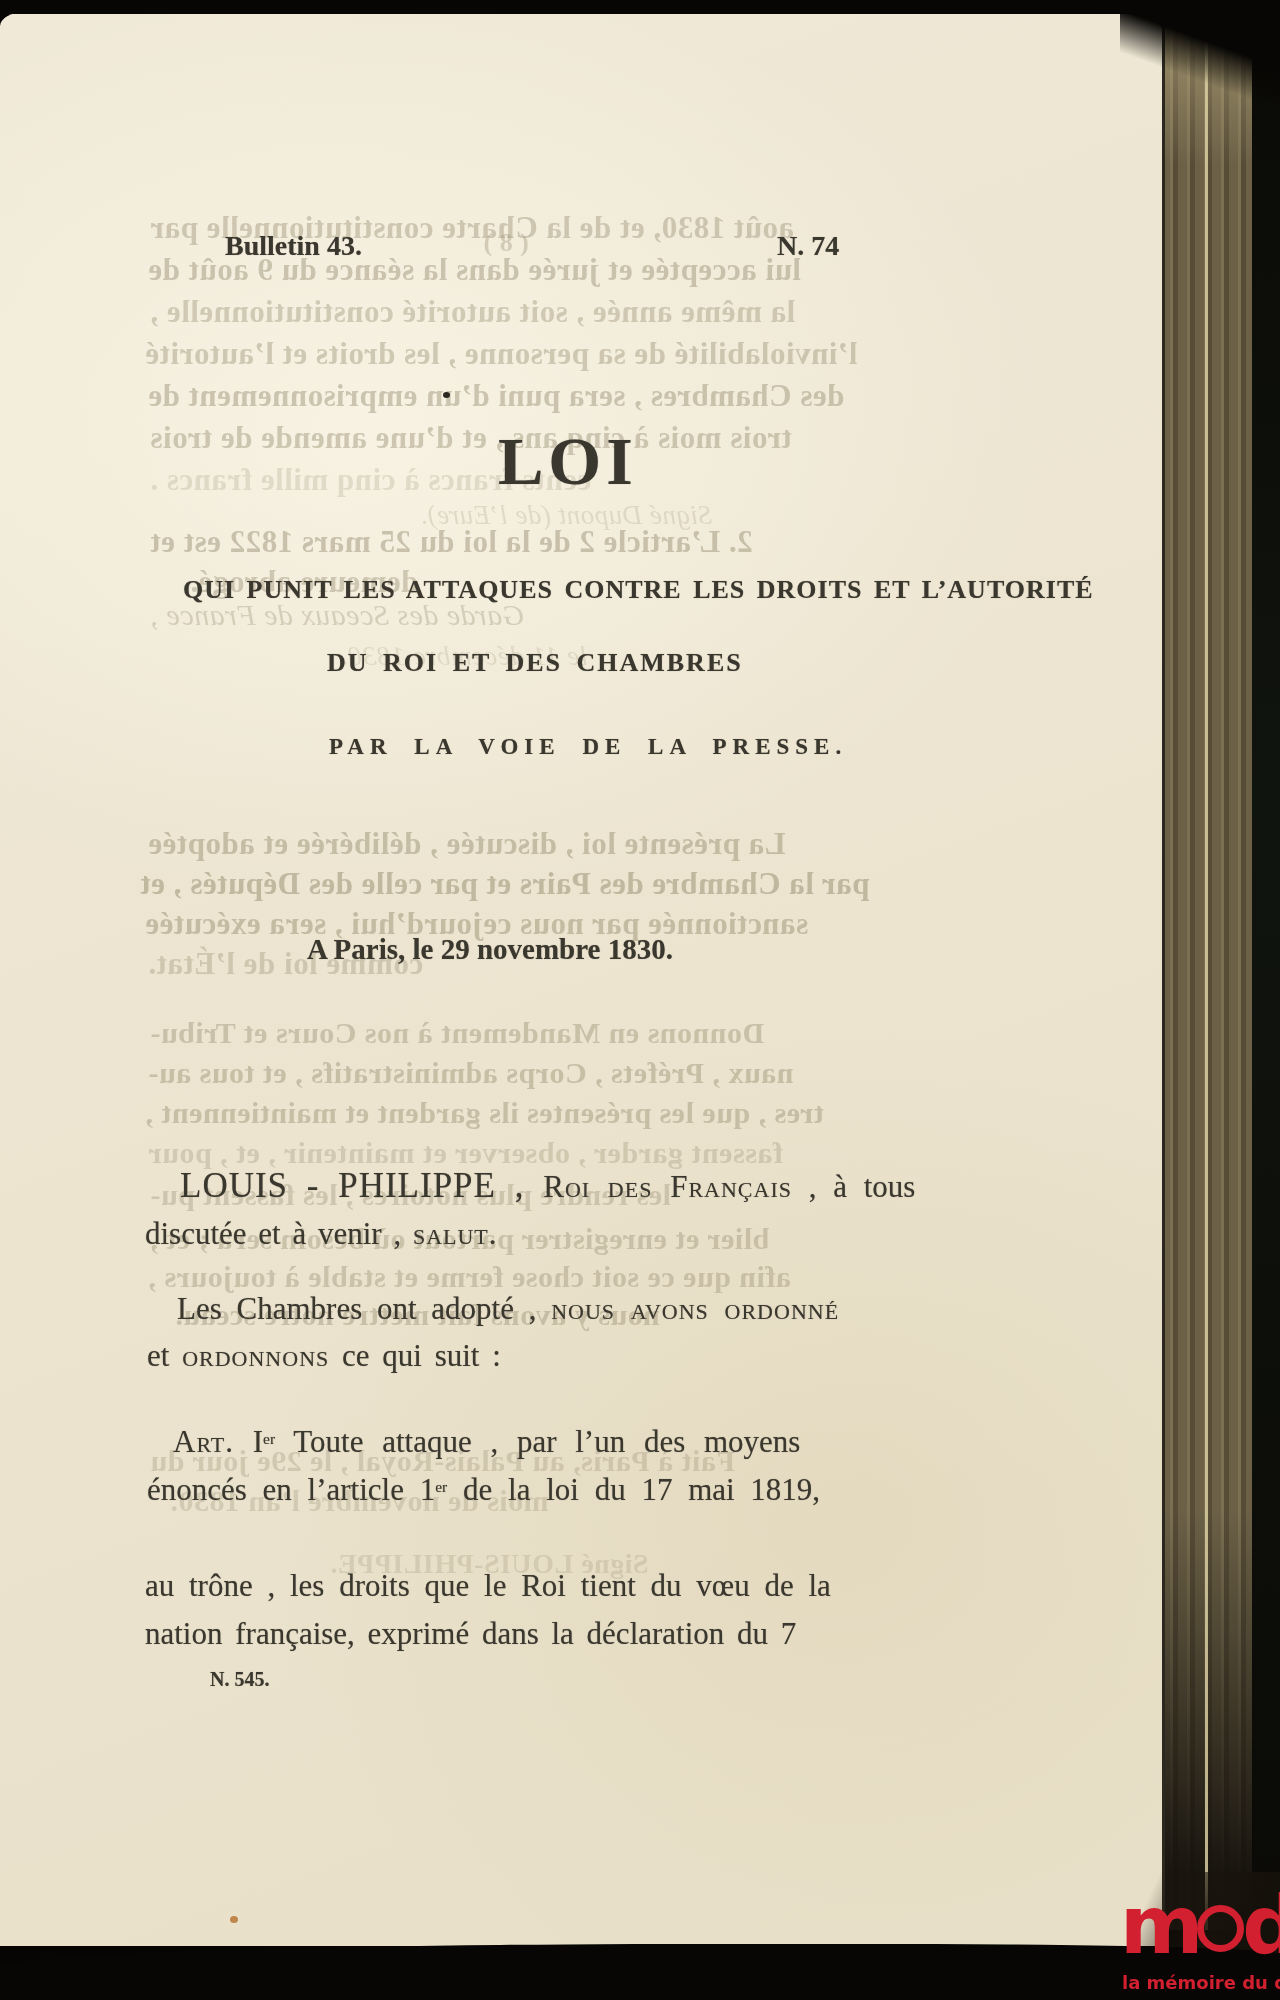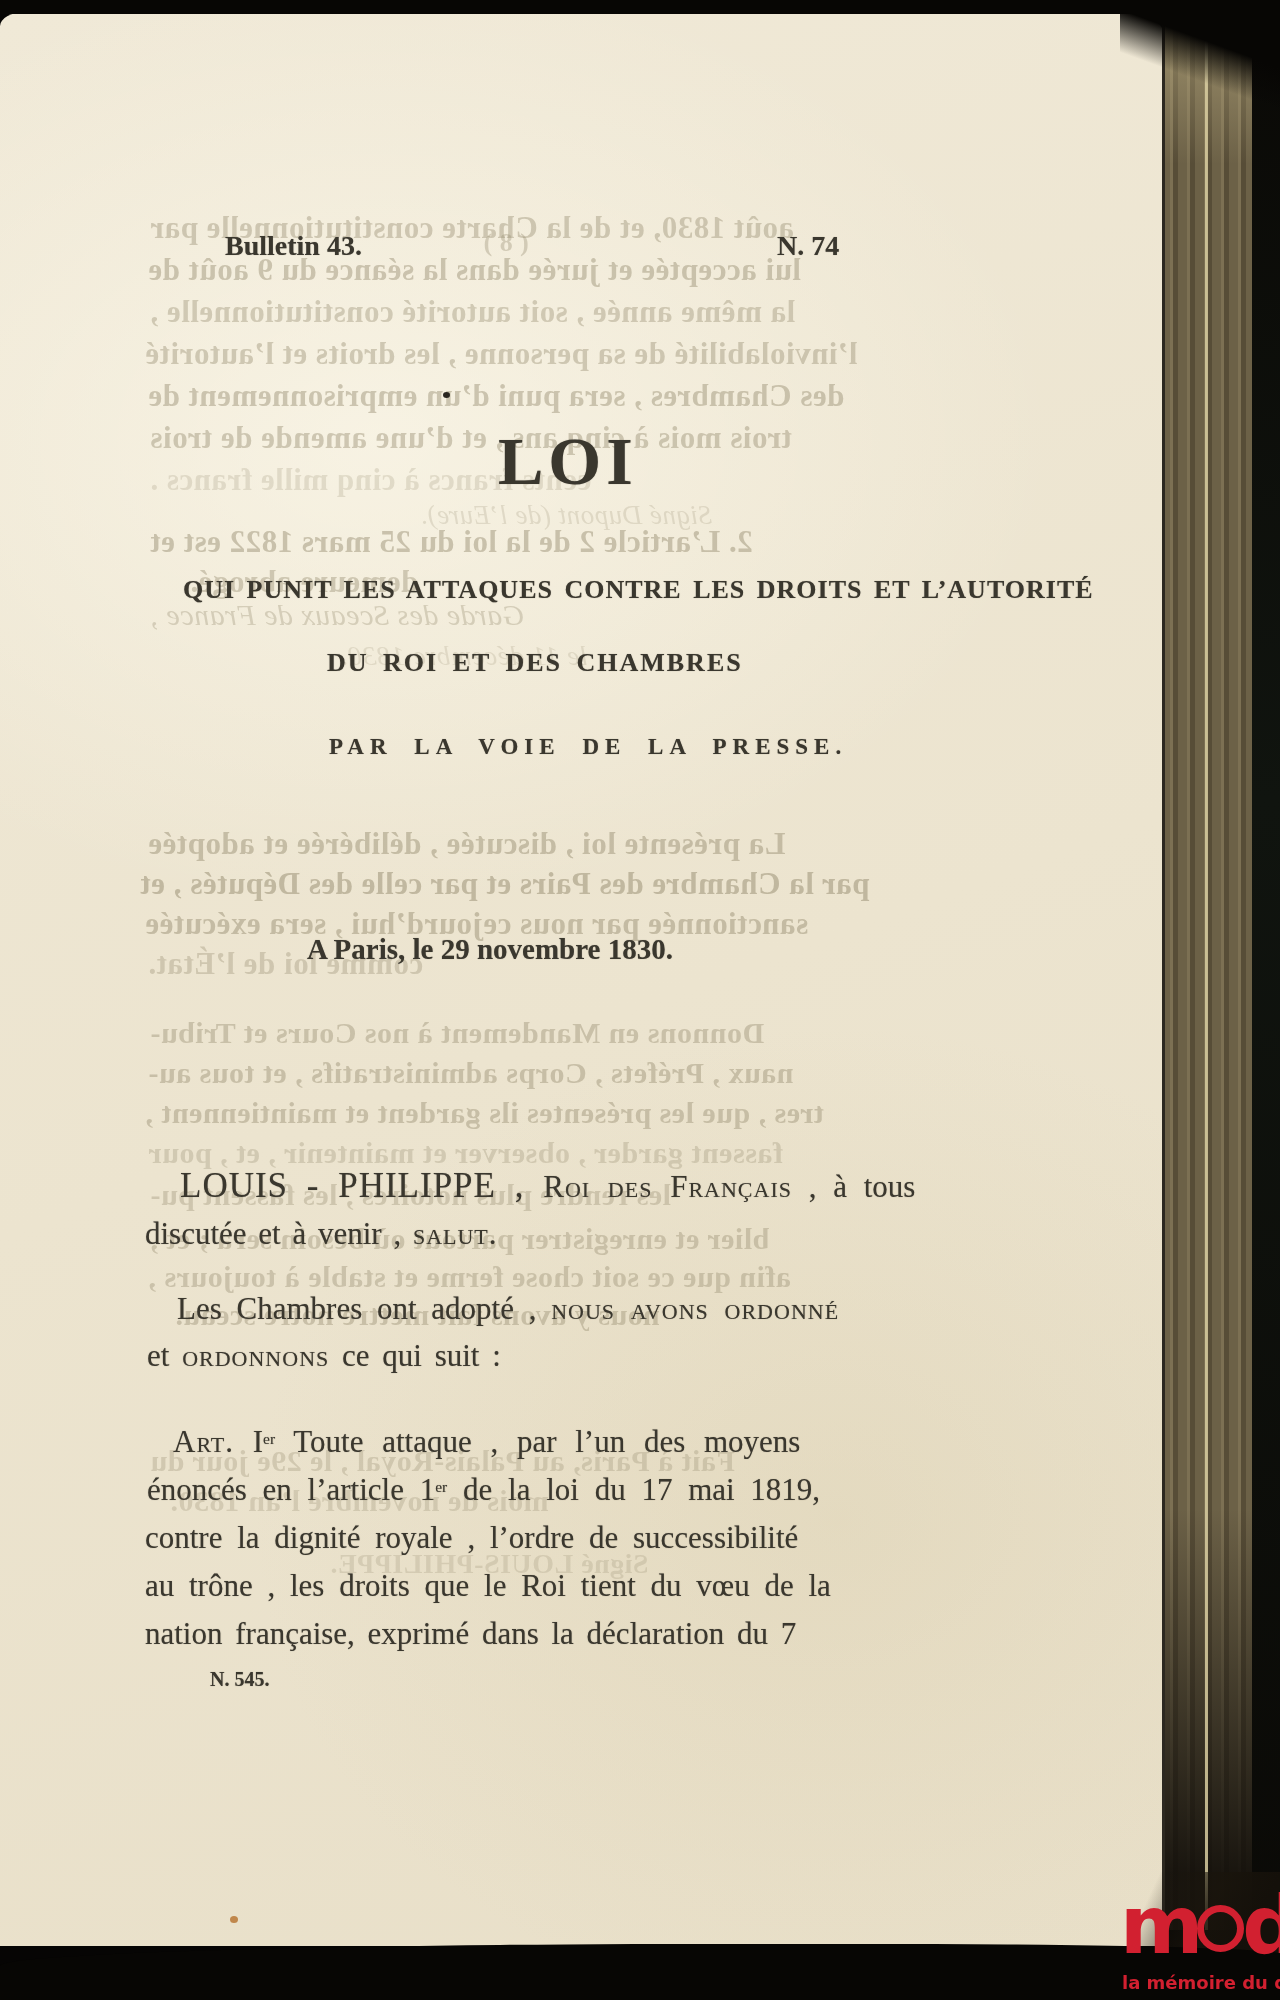--- a/index.html
+++ b/index.html
@@ -119,21 +119,20 @@
   <div class="ink" id="dateline">A Paris, le 29 novembre 1830.</div>
 
   <div class="ink body-line" id="p1l1"><span class="lp">LOUIS - PHILIPPE , </span><span class="sc">Roi des Français</span><span> , à tous</span></div>
   <div class="ink body-line" id="p1l2"><span>discutée et à venir , </span><span class="sc">salut.</span></div>
 
   <div class="ink body-line" id="p2l1"><span>Les Chambres ont adopté , </span><span class="sc">nous avons ordonné</span></div>
   <div class="ink body-line" id="p2l2"><span>et </span><span class="sc">ordonnons</span><span> ce qui suit :</span></div>
 
   <div class="ink body-line" id="p3l1"><span class="sc">Art.</span><span> I</span><sup>er</sup><span> Toute attaque , par l’un des moyens</span></div>
   <div class="ink body-line" id="p3l2"><span>énoncés en l’article 1</span><sup>er</sup><span> de la loi du 17 mai 1819,</span></div>
-  <div class="ink body-line" id="p3l3">contre la dignité royale , l’ordre de successibilité</div>
   <div class="ink body-line" id="p3l4">au trône , les droits que le Roi tient du vœu de la</div>
   <div class="ink body-line" id="p3l5">nation française, exprimé dans la déclaration du 7</div>
 
   <div class="ink" id="footer-number">N. 545.</div>
 
   <div class="speck" style="left:443px;top:392px;width:7px;height:6px;background:#2a2620;"></div>
   <div class="speck" style="left:230px;top:1916px;width:8px;height:7px;background:#b5702c;opacity:.8;"></div>
 
   <div id="fore-edge">
       <div id="fore-edge-line"></div>

